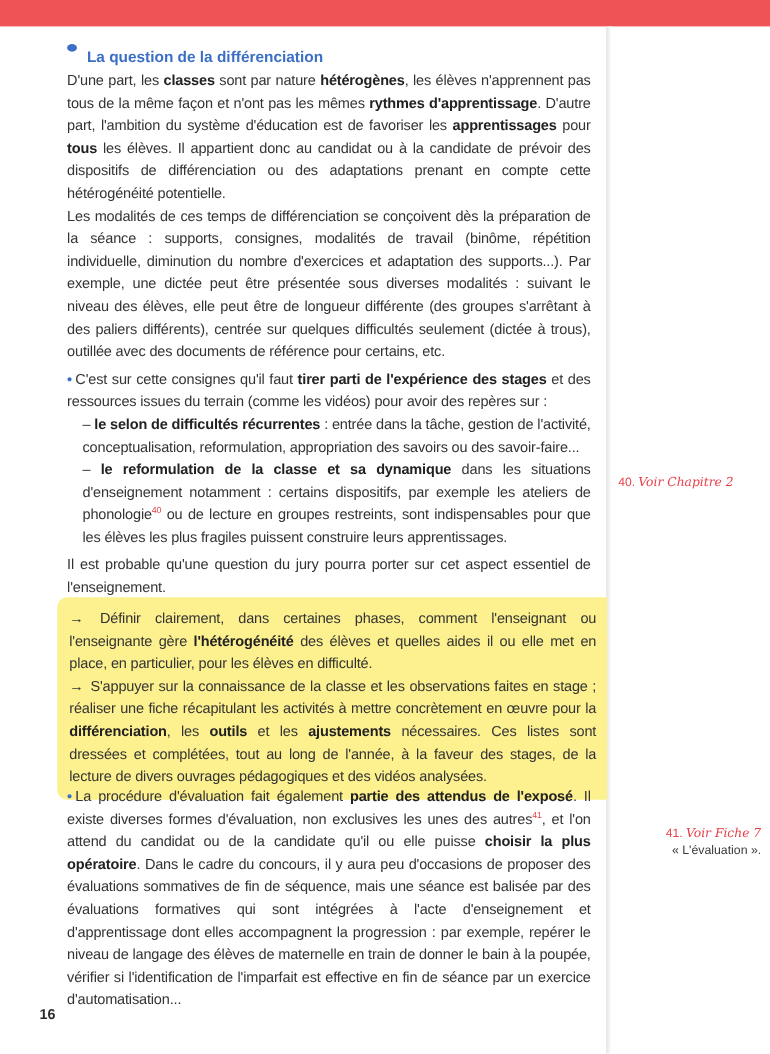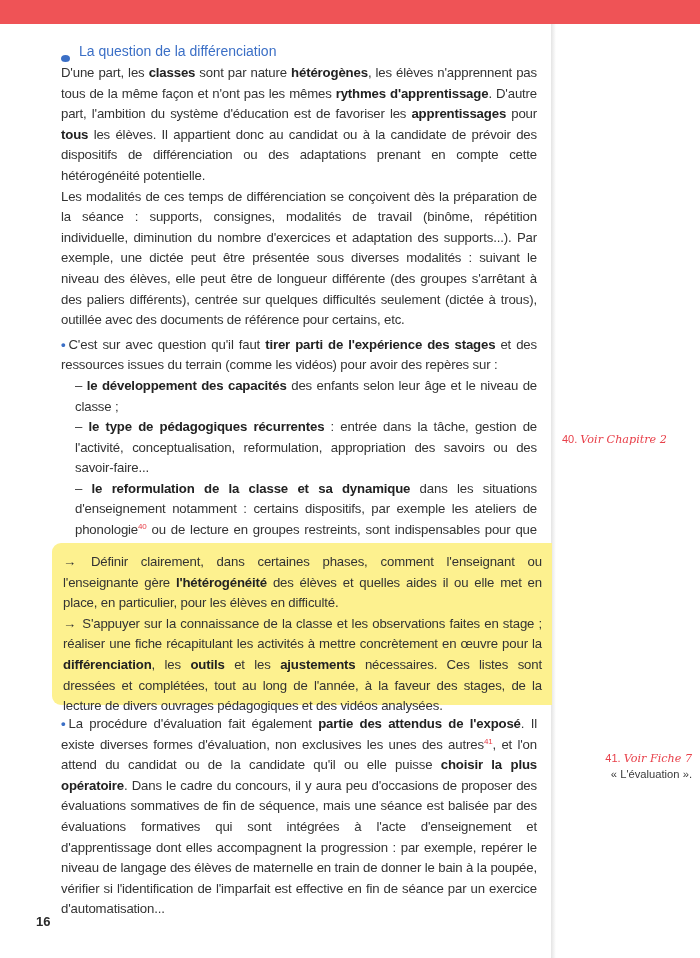--- a/index.html
+++ b/index.html
@@ -16,33 +16,33 @@
     .main { position: absolute; left: 61px; top: 40px; width: 476px; }
 
     .p {
       font-size: 13.2px; line-height: 20.6px; letter-spacing: -0.15px;
       text-align: justify; color: #333333;
     }
     .p b { font-weight: bold; color: #222222; }
     .indent { padding-left: 14px; }
 
     .heading {
-      font-size: 14px; font-weight: normal; color: #3b6fc6; line-height: 22px;
-      display: flex; align-items: flex-end; height: 22px; margin-bottom: 1px;
+      font-size: 14px; font-weight: bold; color: #3b6fc6; line-height: 22px;
+      display: flex; align-items: flex-start; height: 22px; margin-bottom: 1px;
     }
     .heading .dot {
       display: inline-block; width: 9px; height: 7px; border-radius: 50%;
       background: #3b6fc6; margin-left: 0px; margin-right: 9px;
     }
     .bullet { color: #3b6fc6; font-weight: bold; margin-right: 3px; }
     .sup { color: #e8404a; font-size: 8px; vertical-align: super; line-height: 0; }
     .gap { height: 4px; }
 
     .yellow-box {
-      position: absolute; left: 52px; top: 543px; width: 500px; height: 162px;
+      position: absolute; left: 52px; top: 543px; width: 500px; height: 184px;
       background: #fdf18f; border-radius: 9px 0 0 9px;
       padding: 9px 10px 0 11px;
     }
     .yellow-box .p { color: #333333; }
     .arrow { color: #333; margin-right: 2px; }
 
     .main2 { position: absolute; left: 61px; top: 714px; width: 476px; }
 
     .side-note { position: absolute; left: 562px; width: 130px; font-size: 11.2px; line-height: 14.6px; color: #3a3a3a; }
     .side-note .ref { color: #e8404a; font-style: italic; font-family: "DejaVu Serif", serif; font-size: 11.2px; }
@@ -64,28 +64,25 @@
 
 
   <p class="p">
     <span>D'une part, les </span><b>classes</b><span> sont par nature </span><b>hétérogènes</b><span>, les élèves n'apprennent pas tous de la même façon et n'ont pas les mêmes </span><b>rythmes d'apprentissage</b><span>. D'autre part, l'ambition du système d'éducation est de favoriser les </span><b>apprentissages</b><span> pour </span><b>tous</b><span> les élèves. Il appartient donc au candidat ou à la candidate de prévoir des dispositifs de différenciation ou des adaptations prenant en compte cette hétérogénéité potentielle.</span>
   </p>
 
   <p class="p">Les modalités de ces temps de différenciation se conçoivent dès la préparation de la séance : supports, consignes, modalités de travail (binôme, répétition individuelle, diminution du nombre d'exercices et adaptation des supports...). Par exemple, une dictée peut être présentée sous diverses modalités : suivant le niveau des élèves, elle peut être de longueur différente (des groupes s'arrêtant à des paliers différents), centrée sur quelques difficultés seulement (dictée à trous), outillée avec des documents de référence pour certains, etc.</p>
 
   <div class="gap"></div>
   <p class="p">
-    <span class="bullet">•</span><span>C'est sur avec question qu'il faut </span><b>tirer parti de l'expérience des stages</b><span> et des ressources issues du terrain (comme les vidéos) pour avoir des repères sur :</span>
+    <span class="bullet">•</span><span>C'est sur cette consignes qu'il faut </span><b>tirer parti de l'expérience des stages</b><span> et des ressources issues du terrain (comme les vidéos) pour avoir des repères sur :</span>
   </p>
 
   <p class="p indent">
-    <span>– </span><b>le développement des capacités</b><span> des enfants selon leur âge et le niveau de classe ;</span>
-  </p>
-  <p class="p indent">
-    <span>– </span><b>le type de pédagogiques récurrentes</b><span> : entrée dans la tâche, gestion de l'activité, conceptualisation, reformulation, appropriation des savoirs ou des savoir-faire...</span>
+    <span>– </span><b>le selon de difficultés récurrentes</b><span> : entrée dans la tâche, gestion de l'activité, conceptualisation, reformulation, appropriation des savoirs ou des savoir-faire...</span>
   </p>
   <p class="p indent">
     <span>– </span><b>le reformulation de la classe et sa dynamique</b><span> dans les situations d'enseignement notamment : certains dispositifs, par exemple les ateliers de phonologie</span><span class="sup">40</span><span> ou de lecture en groupes restreints, sont indispensables pour que les élèves les plus fragiles puissent construire leurs apprentissages.</span>
   </p>
 
   <div class="gap"></div>
   <p class="p">Il est probable qu'une question du jury pourra porter sur cet aspect essentiel de l'enseignement.</p>
 </div>
 
 <div class="yellow-box">

